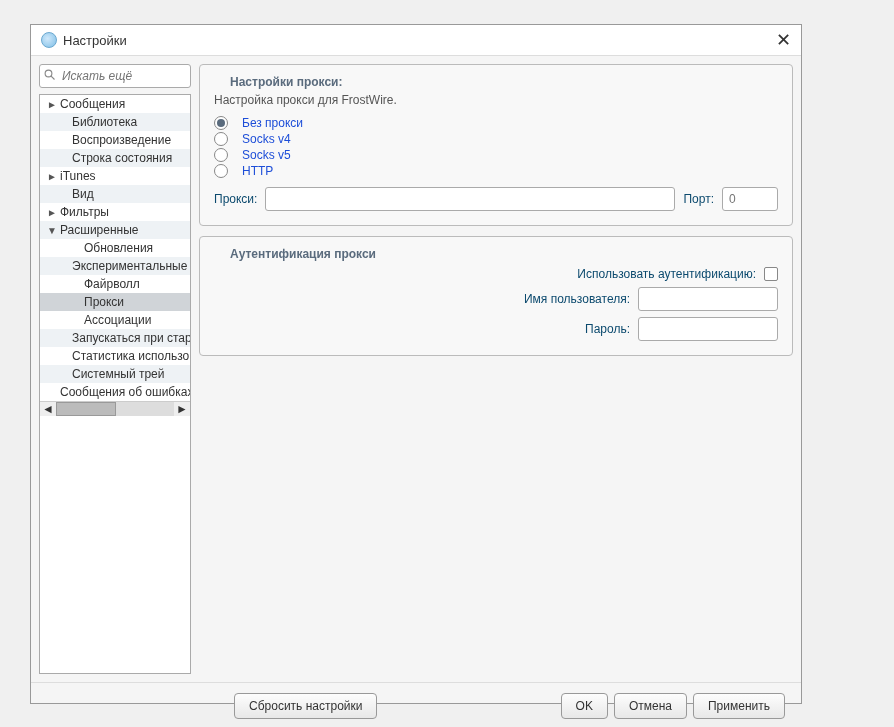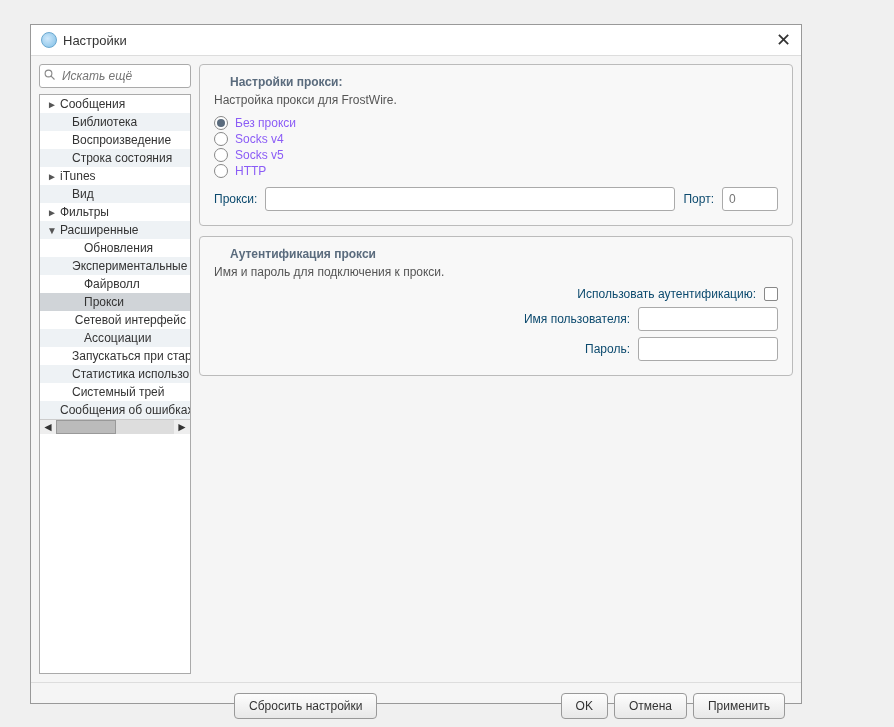--- a/index.html
+++ b/index.html
@@ -139,24 +139,24 @@
       padding-left: 16px;
     }
     .groupbox-desc {
       color: #555;
       margin-bottom: 8px;
       font-size: 12px;
     }
     .radio-row {
       display: flex;
       align-items: center;
-      gap: 7px;
+      gap: 14px;
       padding: 1px 0;
       font-size: 12px;
-      color: #8b5cf6;
+      color: #1d4ed8;
     }
     .radio {
       width: 14px; height: 14px;
       border: 1px solid #888;
       border-radius: 50%;
       background: #fff;
       display: inline-flex;
       align-items: center;
       justify-content: center;
     }
@@ -284,24 +284,20 @@
             <div class="tree-item indent-2">
               <span class="expand"></span>
               <span class="tree-label">Файрволл</span>
             </div>
             <div class="tree-item indent-2 selected">
               <span class="expand"></span>
               <span class="tree-label">Прокси</span>
             </div>
             <div class="tree-item indent-2">
               <span class="expand"></span>
-              <span class="tree-label">Сетевой интерфейс</span>
-            </div>
-            <div class="tree-item indent-2">
-              <span class="expand"></span>
               <span class="tree-label">Ассоциации</span>
             </div>
             <div class="tree-item indent-2">
               <span class="expand"></span>
               <span class="tree-label">Запускаться при старте</span>
             </div>
             <div class="tree-item indent-2">
               <span class="expand"></span>
               <span class="tree-label">Статистика использования</span>
             </div>
@@ -347,21 +343,20 @@
         <div class="form-row">
           <span class="form-label">Прокси:</span>
           <input class="text-input wide" style="">
           <span class="form-label">Порт:</span>
           <input class="text-input small" placeholder="0" style="">
         </div>
       </div>
 
       <div class="groupbox">
         <div class="groupbox-title">Аутентификация прокси</div>
-        <div class="groupbox-desc">Имя и пароль для подключения к прокси.</div>
         <div class="auth-row">
           <span class="form-label">Использовать аутентификацию:</span>
           <span class="checkbox"></span>
         </div>
         <div class="auth-row">
           <span class="form-label">Имя пользователя:</span>
           <input class="text-input auth-input" style="">
         </div>
         <div class="auth-row">
           <span class="form-label">Пароль:</span>

